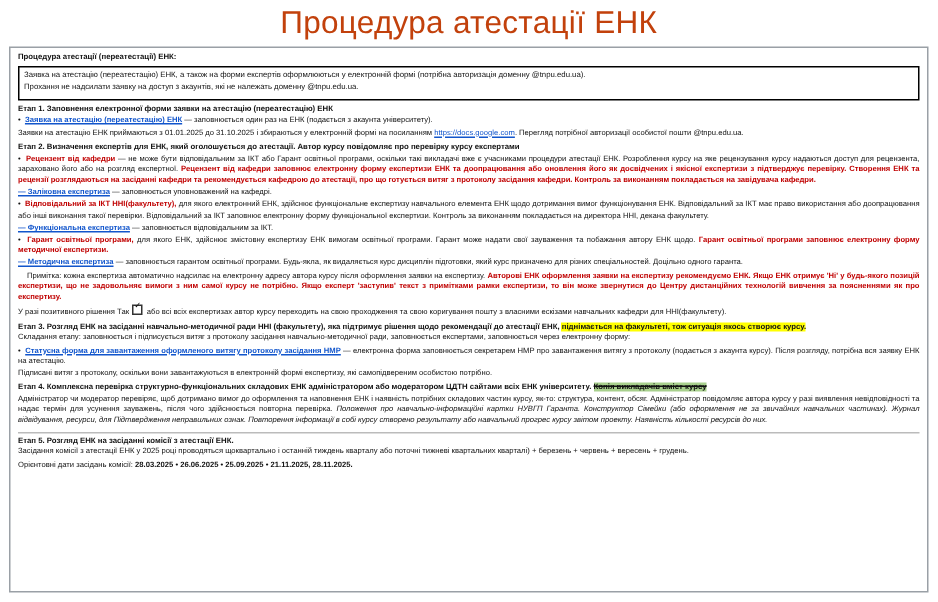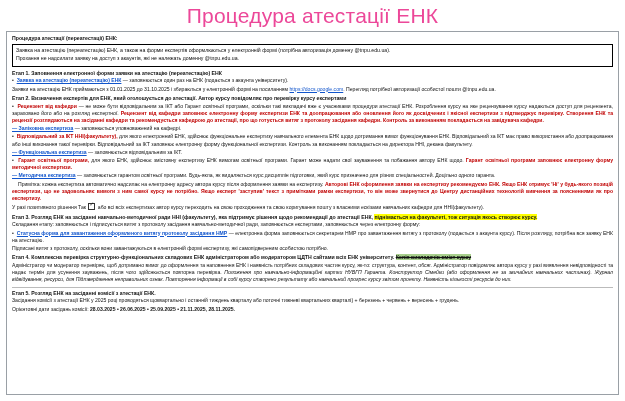--- a/index.html
+++ b/index.html
@@ -1,20 +1,20 @@
 <!DOCTYPE html>
 <html lang="uk"><head>
 <meta charset="utf-8">
 <style>
   html,body{margin:0;padding:0;background:#ffffff;}
   body{width:625px;height:401px;font-family:"Liberation Sans",sans-serif;color:#111;}
   .page{position:relative;width:625px;height:401px;overflow:hidden;}
   .title{
     text-align:center;
-    color:#ec4899;
+    color:#c2410c;
     font-size:21px;
     font-weight:normal;
     letter-spacing:.2px;
     padding:4px 0 3px 0;
     font-family:"Liberation Sans",sans-serif;
   }
   .doc{
     margin:0 6px;
     border:1px solid #9aa0a6;
     padding:0;

